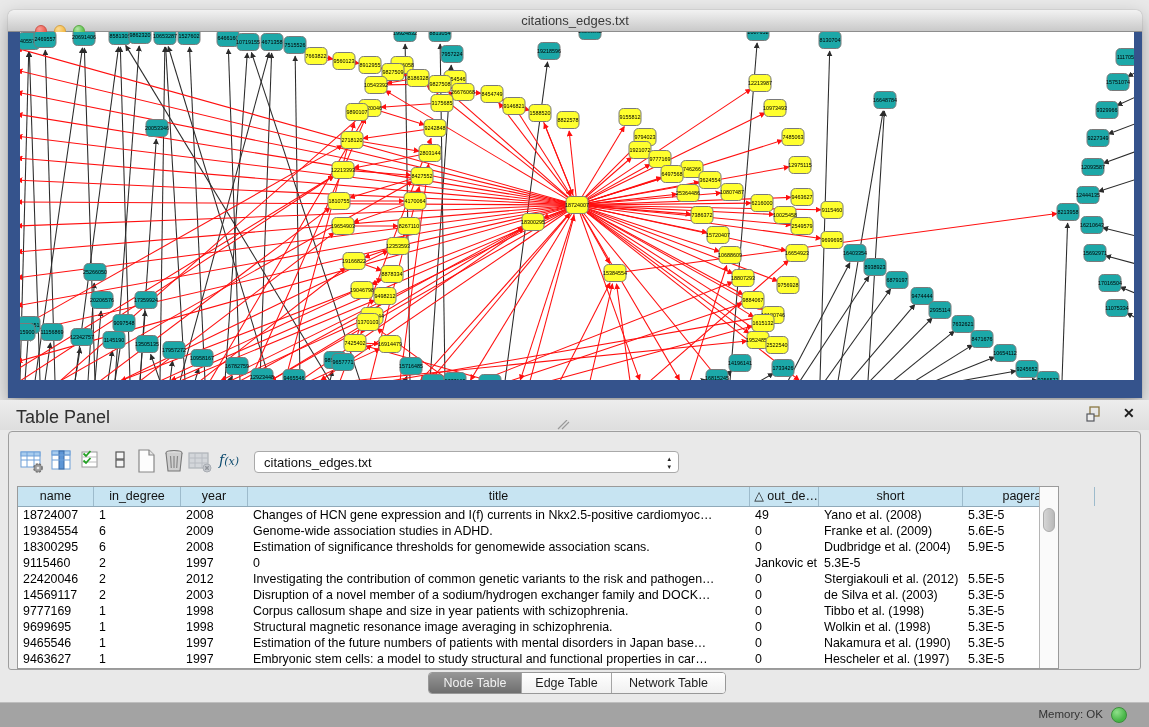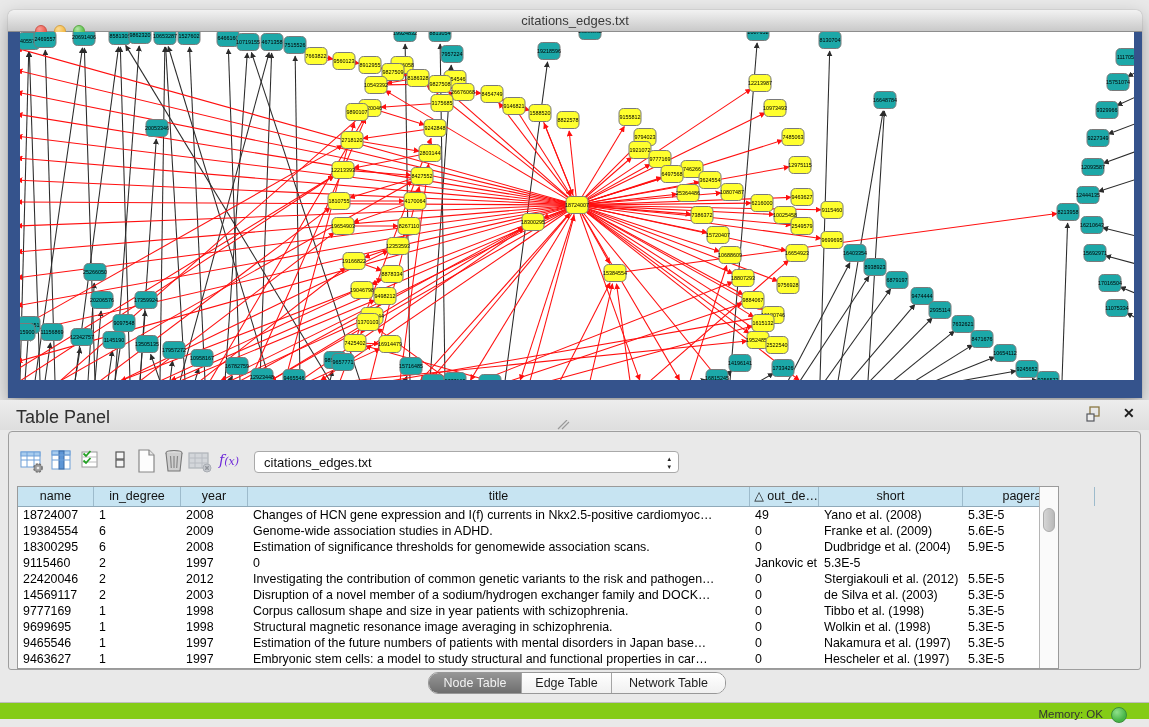--- a/index.html
+++ b/index.html
@@ -27,25 +27,25 @@
 #combo-arrows { position:absolute; right:7px; top:3px; font-size:7px; color:#222; line-height:7.5px; text-align:center; }
 #tableframe { position:absolute; left:8px; top:54px; width:1042px; height:183px; background:#fff; border:1px solid #9A9A9A; }
 #thead { display:grid; grid-template-columns:76px 87px 67px 502px 69px 144px 132px 1fr; height:20px; background:#C7E4F2; border-bottom:1px solid #8FA9B9; }
 #thead .hc { font-size:12.5px; color:#111; text-align:center; line-height:19px; border-right:1px solid #9DBBCC; overflow:hidden; white-space:nowrap; }
 #thead .hc.left { text-align:right; padding-left:4px; }
 #thead .hc:last-child { border-right:none; background:#fff; }
 #tbody .tr { display:grid; grid-template-columns:76px 87px 67px 502px 69px 144px 132px 1fr; height:16px; }
 #tbody .td { font-size:12.4px; color:#000; line-height:16px; padding-left:5px; overflow:hidden; white-space:nowrap; }
 #vscroll { position:absolute; right:0; top:0; width:19px; height:181px; background:#FAFAFA; border-left:1px solid #B5B5B5; }
 #vthumb { position:absolute; left:3px; top:21px; width:12px; height:24px; border-radius:6px; background:linear-gradient(90deg,#D6D6D6,#B9B9B9); border:1px solid #ABABAB; }
-#tabs { position:absolute; left:428px; top:672px; height:22px; display:flex; border:1px solid #989898; border-radius:10px; overflow:hidden; background:#fff; }
+#tabs { position:absolute; left:428px; top:672px; height:22px; display:flex; border:1px solid #989898; border-radius:4px; overflow:hidden; background:#fff; }
 .tab { font-size:12.5px; line-height:20px; text-align:center; color:#1d1d1d; background:linear-gradient(#FFFFFF,#F0F0F0); border-left:1px solid #A5A5A5; }
 .tab:first-child { border-left:none; }
 .tab.sel { background:linear-gradient(#969696,#6E6E6E); color:#F2F2F2; }
-#statusbar { position:absolute; left:0; top:702px; width:1149px; height:17px; background:#84cc16; border-top:1px solid #BEBEBE; }
+#statusbar { position:absolute; left:0; top:702px; width:1149px; height:25px; background:#a3a3a3; border-top:1px solid #BEBEBE; }
 #memory-label { position:absolute; right:46px; top:5px; font-size:11.5px; color:#333; }
 #memory-dot { position:absolute; right:22px; top:4px; width:16px; height:16px; border-radius:50%; background:radial-gradient(circle at 35% 30%,#8FE08A,#47B547 65%); border:1px solid #3A8E3A; }
 </style>
 </head>
 <body>
 
 <div id="window">
   <div id="titlebar">
     <div class="tl" id="tl-red"></div>
     <div class="tl" id="tl-yellow"></div>
@@ -586,21 +586,21 @@
     <ellipse cx="13" cy="6" rx="8" ry="2.5" fill="#D9D9D9" stroke="#777" stroke-width="1.1"></ellipse>
     <path d="M5,6 L7,24 h12 L21,6" fill="#CFCFCF" stroke="#777" stroke-width="1.1"></path>
     <path d="M9.5,9 l0.8,12 M13,9 v12 M16.5,9 l-0.8,12" stroke="#888" stroke-width="1.2"></path>
   </svg>
   <svg class="tbtn" style="left:177px" width="28" height="28">
     <rect x="3" y="6" width="19" height="15" fill="#D3D6DA" stroke="#AEB2B8" stroke-width="1.2"></rect>
     <path d="M3,11 h19 M3,16 h19 M9,6 v15 M16,6 v15" stroke="#B8BCC2" stroke-width="1"></path>
     <circle cx="21" cy="21" r="4" fill="#C6C9CE" stroke="#A9ADB3"></circle>
     <path d="M19.3,19.3 l3.4,3.4 M22.7,19.3 l-3.4,3.4" stroke="#8E9298" stroke-width="1.3"></path>
   </svg>
-  <div class="tbtn" style="left:210px; font-family:'DejaVu Serif',serif; font-style:italic; font-size:14px; color:#6d28d9; line-height:26px;">f<span style="font-size:11px">(x)</span></div>
+  <div class="tbtn" style="left:210px; font-family:'DejaVu Serif',serif; font-style:italic; font-size:14px; color:#0c4a6e; line-height:26px;">f<span style="font-size:11px">(x)</span></div>
   <div id="combo">
     <span id="combo-label">citations_edges.txt</span>
     <div id="combo-arrows">▴<br>▾</div>
   </div>
   <div id="tableframe">
     <div id="thead">
         <div class="hc">name</div>
         <div class="hc">in_degree</div>
         <div class="hc">year</div>
         <div class="hc">title</div>
@@ -680,21 +680,21 @@
           <div class="td">0</div>
           <div class="td">Wolkin et al. (1998)</div>
           <div class="td">5.3E-5</div>
         </div>
         <div class="tr">
           <div class="td">9465546</div>
           <div class="td">1</div>
           <div class="td">1997</div>
           <div class="td">Estimation of the future numbers of patients with mental disorders in Japan base…</div>
           <div class="td">0</div>
-          <div class="td">Nakamura et al. (1997)</div>
+          <div class="td">Nakamura et al. (1990)</div>
           <div class="td">5.3E-5</div>
         </div>
         <div class="tr">
           <div class="td">9463627</div>
           <div class="td">1</div>
           <div class="td">1997</div>
           <div class="td">Embryonic stem cells: a model to study structural and functional properties in car…</div>
           <div class="td">0</div>
           <div class="td">Hescheler et al. (1997)</div>
           <div class="td">5.3E-5</div>

